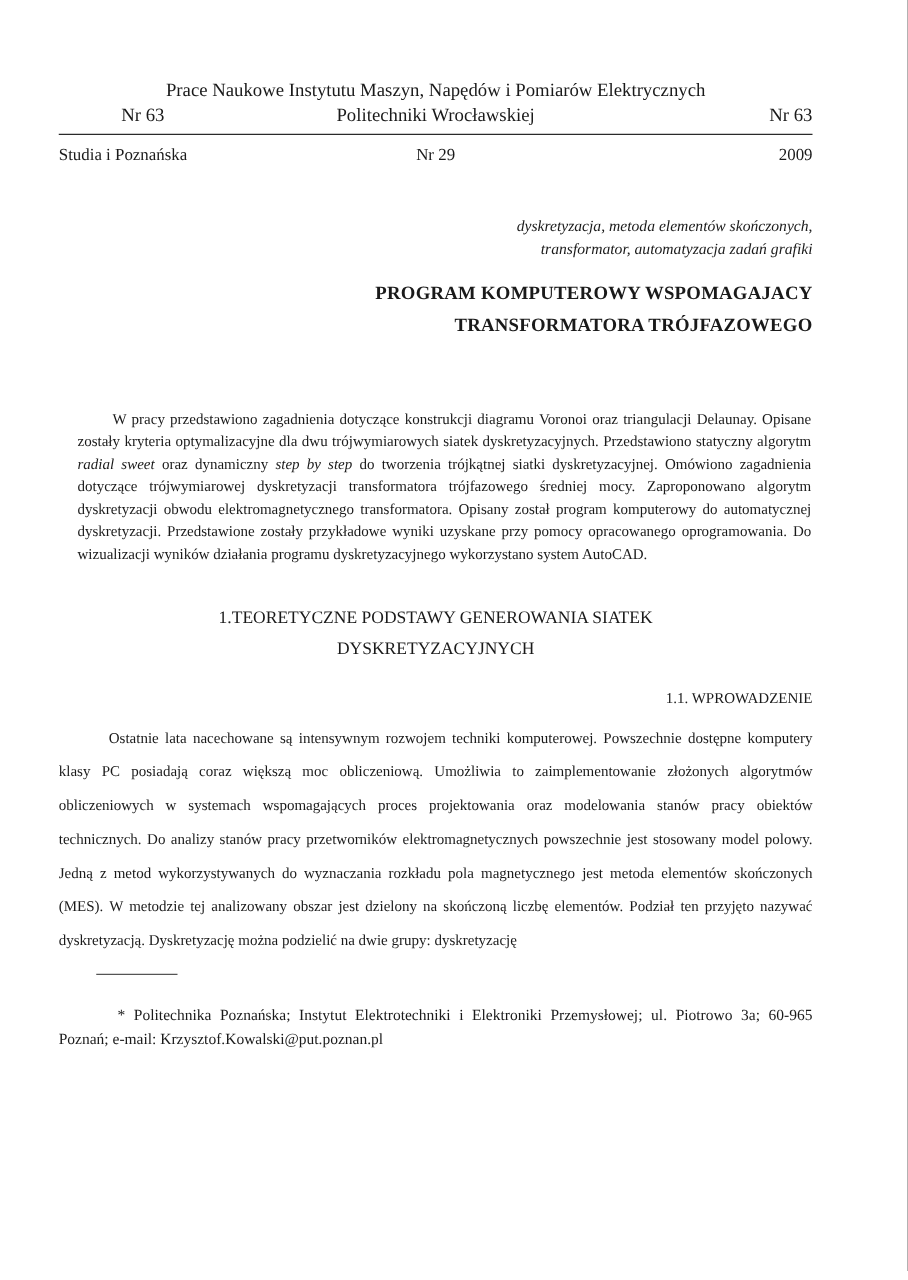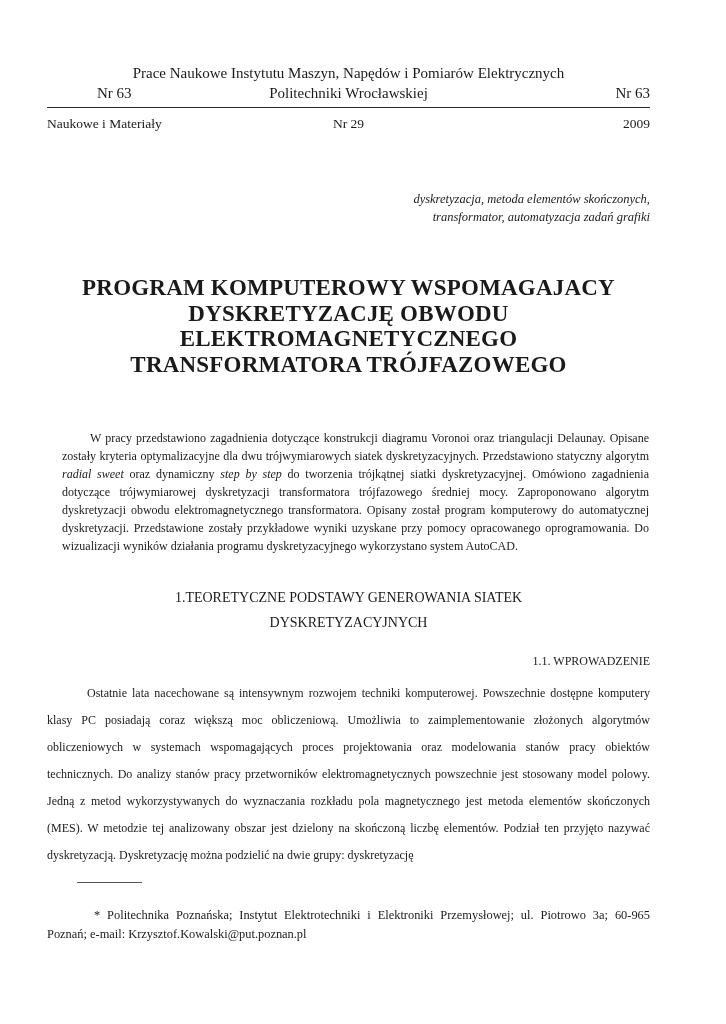--- a/index.html
+++ b/index.html
@@ -42,38 +42,38 @@
     border-bottom: 1.5px solid #2a2a2a;
   }
   .h-row2 > :first-child { padding-left: 50px; }
   .h-row3 {
     font-size: 13.5px;
     line-height: 18px;
     margin-top: 7px;
   }
   
   .keywords {
-    margin-top: 58px;
+    margin-top: 40px;
     text-align: right;
     font-style: italic;
     font-size: 12.5px;
     line-height: 17.5px;
   }
   
   .author {
     margin-top: 19px;
     padding-left: 45px;
     font-size: 14.5px;
     letter-spacing: 0.2px;
   }
   .title {
-    margin-top: 49px;
-    text-align: center;
+    margin-top: 15px;
+    text-align: right;
     font-weight: 700;
-    font-size: 23px;
+    font-size: 15px;
     line-height: 25.5px;
     letter-spacing: 0.2px;
   }
   
   .abstract {
     margin-top: 52px;
     margin-left: 15px;
     margin-right: 1px;
     text-align: justify;
     text-indent: 28px;
@@ -124,35 +124,34 @@
   <div class="content">
 
     <div>
       <div class="h-line1">Prace Naukowe Instytutu Maszyn, Napędów i Pomiarów Elektrycznych</div>
       <div class="h-row h-row2">
         <span>Nr 63</span>
         <span>Politechniki Wrocławskiej</span>
         <span>Nr 63</span>
       </div>
       <div class="h-row h-row3">
-        <span>Naukowe i Materiały</span>
+        <span>Studia i Poznańska</span>
         <span>Nr 29</span>
         <span>2009</span>
       </div>
     </div>
 
     <div class="keywords">
       <div>dyskretyzacja, metoda elementów skończonych,</div>
       <div>transformator, automatyzacja zadań grafiki</div>
     </div>
 
 
     <div class="title">
       <div>PROGRAM KOMPUTEROWY WSPOMAGAJACY</div>
-      <div>DYSKRETYZACJĘ OBWODU ELEKTROMAGNETYCZNEGO</div>
       <div>TRANSFORMATORA TRÓJFAZOWEGO</div>
     </div>
 
     <p class="abstract"><span>W pracy przedstawiono zagadnienia dotyczące konstrukcji diagramu Voronoi oraz triangulacji Delaunay. Opisane zostały kryteria optymalizacyjne dla dwu trójwymiarowych siatek dyskretyzacyjnych. Przedstawiono statyczny algorytm </span><span class="seg-italic">radial sweet</span><span> oraz dynamiczny </span><span class="seg-italic">step by step</span><span> do tworzenia trójkątnej siatki dyskretyzacyjnej. Omówiono zagadnienia dotyczące trójwymiarowej dyskretyzacji transformatora trójfazowego średniej mocy. Zaproponowano algorytm dyskretyzacji obwodu elektromagnetycznego transformatora. Opisany został program komputerowy do automatycznej dyskretyzacji. Przedstawione zostały przykładowe wyniki uzyskane przy pomocy opracowanego oprogramowania. Do wizualizacji wyników działania programu dyskretyzacyjnego wykorzystano system AutoCAD.</span></p>
 
     <div class="sec-heading">
       <div>1.TEORETYCZNE PODSTAWY GENEROWANIA SIATEK</div>
       <div>DYSKRETYZACYJNYCH</div>
     </div>
 

